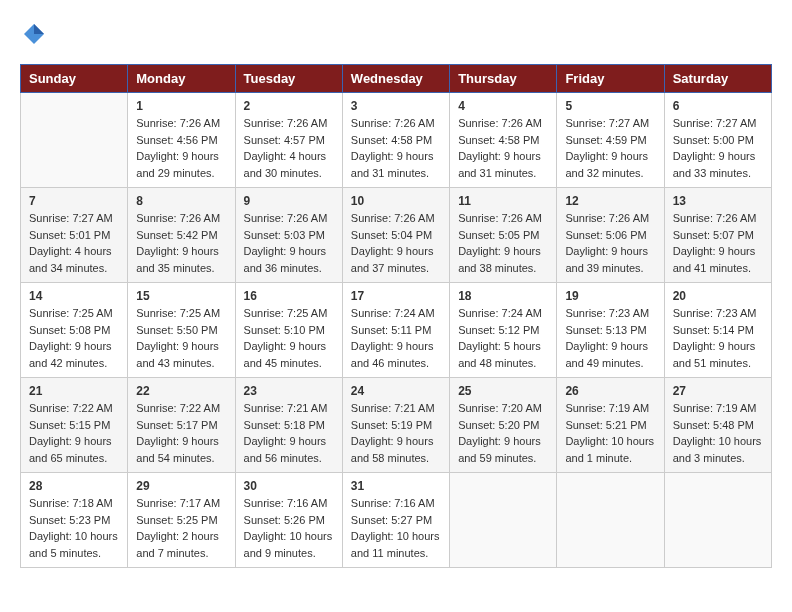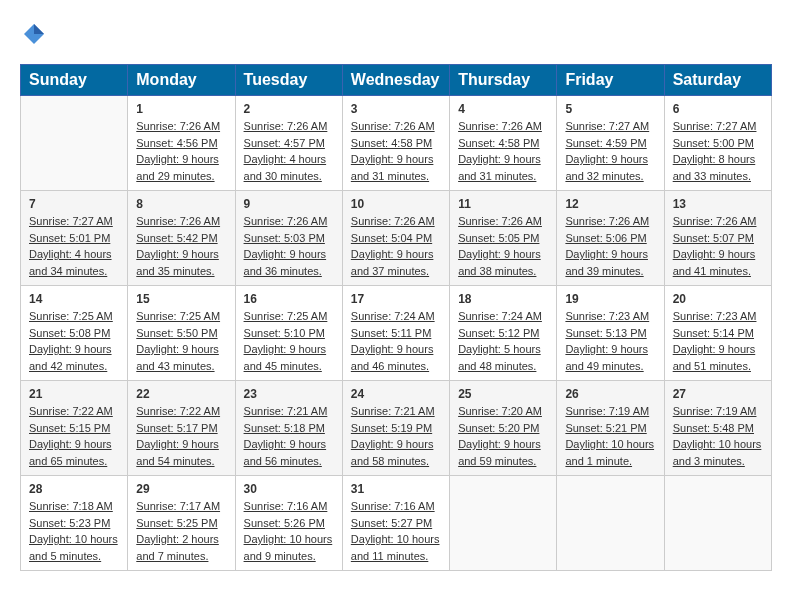--- a/index.html
+++ b/index.html
@@ -45,25 +45,25 @@
     }
     .location {
       font-size: 15px;
       color: #333;
     }
     table {
       width: 100%;
       border-collapse: collapse;
     }
     th {
-      background-color: #0369a1;
+      background-color: #7f1d1d;
       color: white;
       text-align: left;
       padding: 6px 8px;
-      font-size: 16px;
+      font-size: 13px;
       font-weight: bold;
       border: 1px solid #3a62b0;
     }
     td {
       vertical-align: top;
       padding: 6px 8px;
       border: 1px solid #ccc;
       font-size: 11px;
       color: #333;
       background: #fff;
@@ -74,21 +74,20 @@
       background: #f5f5f5;
     }
     .day-num {
       font-weight: bold;
       font-size: 12px;
       display: block;
       margin-bottom: 2px;
     }
     .day-info {
       line-height: 1.5;
-      text-decoration: underline;
     }
     .empty-cell {
       background: #f9f9f9;
     }
   </style>
 </head>
 <body>
 
 <div class="header">
   <div class="logo">
@@ -160,21 +159,21 @@
           <span>Sunrise: 7:27 AM</span><br>
           <span>Sunset: 4:59 PM</span><br>
           <span>Daylight: 9 hours and 32 minutes.</span>
         </div>
         </td>
         <td>
           <span class="day-num">6</span>
         <div class="day-info">
           <span>Sunrise: 7:27 AM</span><br>
           <span>Sunset: 5:00 PM</span><br>
-          <span>Daylight: 8 hours and 33 minutes.</span>
+          <span>Daylight: 9 hours and 33 minutes.</span>
         </div>
         </td>
       </tr>
       <tr>
         <td>
           <span class="day-num">7</span>
         <div class="day-info">
           <span>Sunrise: 7:27 AM</span><br>
           <span>Sunset: 5:01 PM</span><br>
           <span>Daylight: 4 hours and 34 minutes.</span>

